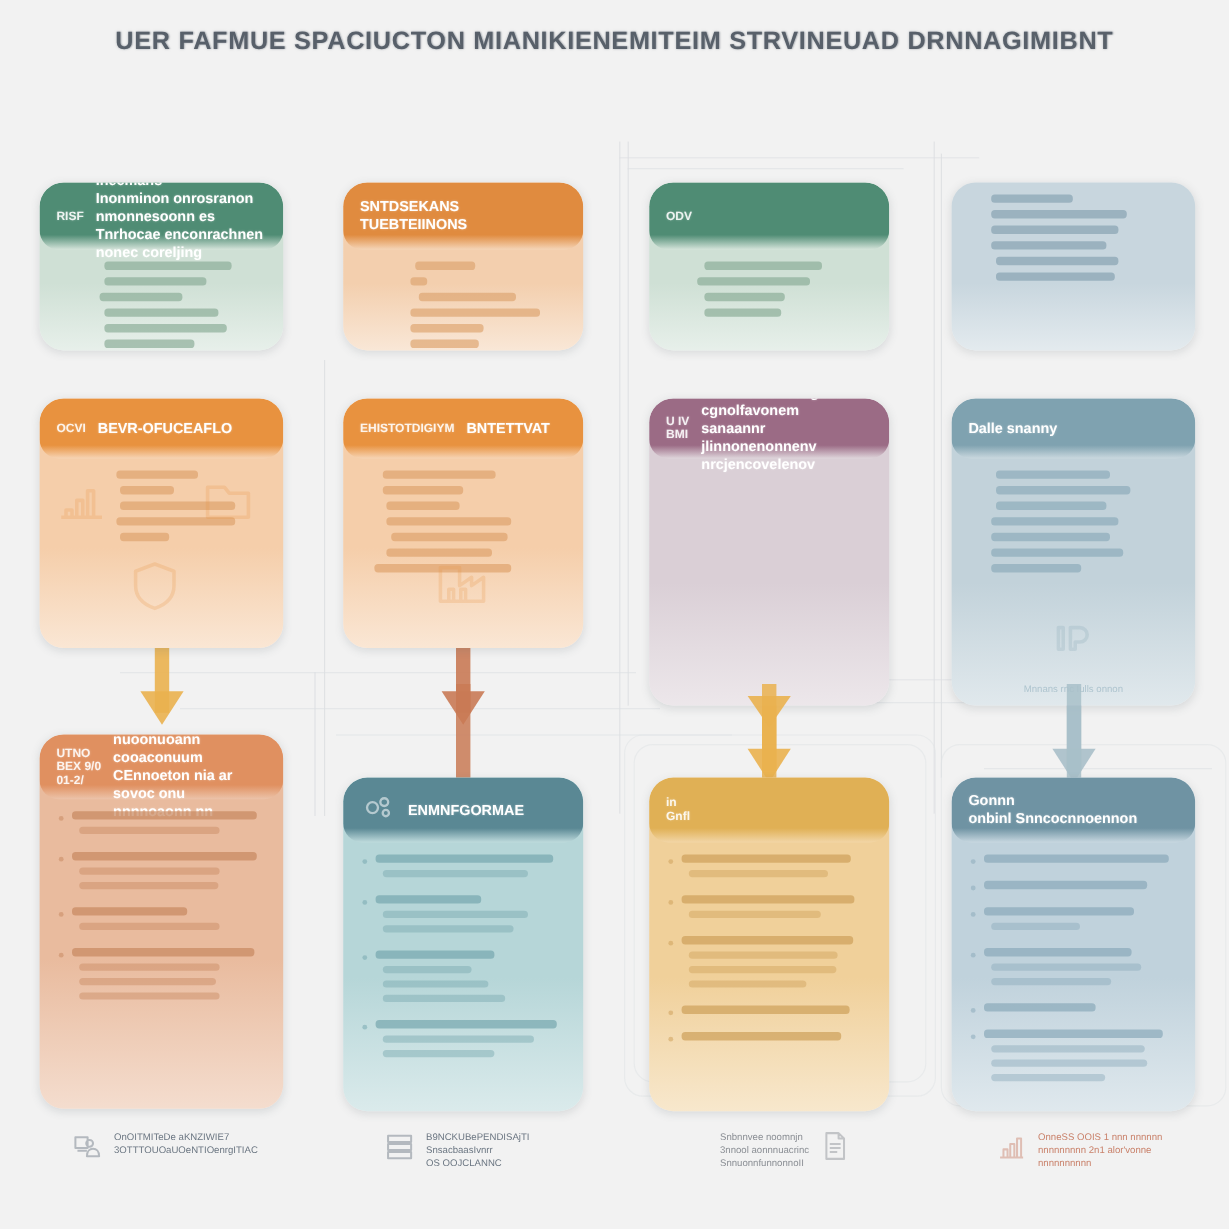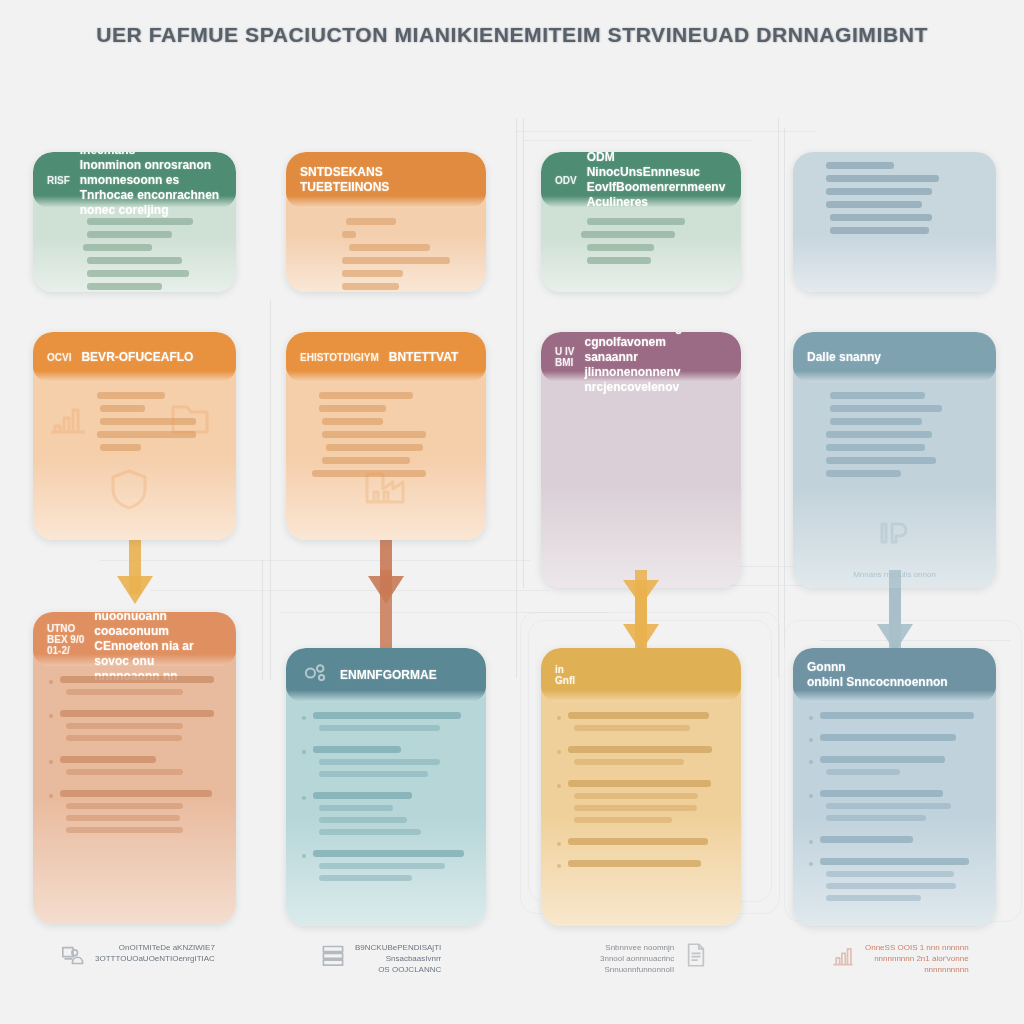--- a/index.html
+++ b/index.html
@@ -78,21 +78,21 @@
   .arrow{position:absolute;pointer-events:none;}
   .stem{position:absolute;}
   .head-tri{
     position:absolute;width:0;height:0;
     border-left:18px solid transparent;border-right:18px solid transparent;
   }
 
   
   .footer{position:absolute;left:0;top:930px;width:1024px;height:90px;}
   .foot-item{position:absolute;display:flex;gap:9px;align-items:flex-start;}
-  .foot-text{font-size:8px;line-height:11px;filter:blur(.45px);white-space:pre-line;text-align:right;}
+  .foot-text{font-size:8px;line-height:11px;filter:blur(.45px);white-space:pre-line;}
 </style>
 </head>
 <body>
 
 <div id="stage">
 
   <div class="bg-layer">
     <div class="vline" style="left:516px;top:118px;height:560px;"></div>
     <div class="vline" style="left:523px;top:118px;height:470px;"></div>
     <div class="vline" style="left:778px;top:118px;height:560px;"></div>
@@ -142,22 +142,20 @@
           <div class="blurline" style="width: 8%; margin-left: 24%; background: rgb(223, 168, 117); opacity: 0.72;"></div>
           <div class="blurline" style="width: 48%; margin-left: 28%; background: rgb(223, 168, 117); opacity: 0.72;"></div>
           <div class="blurline" style="width: 64%; margin-left: 24%; background: rgb(223, 168, 117); opacity: 0.72;"></div>
           <div class="blurline" style="width: 36%; margin-left: 24%; background: rgb(223, 168, 117); opacity: 0.72;"></div>
           <div class="blurline" style="width: 34%; margin-left: 24%; background: rgb(223, 168, 117); opacity: 0.72;"></div>
         </div>
       </div>
       <div class="card" style="left: 541px; top: 152px; width: 200px; height: 140px; background: linear-gradient(rgb(207, 224, 213) 0%, rgb(207, 224, 213) 60%, rgb(255, 255, 255) 140%);">
         <div class="card-head" style="height: 56px; background: linear-gradient(rgb(79, 140, 116) 0%, rgb(79, 140, 116) 78%, rgba(255, 255, 255, 0.12) 100%);">
           <div class="head-badge">ODV</div>
-          <div class="head-title">ODM NinocUnsEnnnesuc
-EovIfBoomenrernmeenv Aculineres</div>
         </div>
         <div class="card-body" style="height: 84px;">
           <div class="blurline" style="width: 58%; margin-left: 18%; background: rgb(143, 176, 155); opacity: 0.72;"></div>
           <div class="blurline" style="width: 56%; margin-left: 14%; background: rgb(143, 176, 155); opacity: 0.72;"></div>
           <div class="blurline" style="width: 40%; margin-left: 18%; background: rgb(143, 176, 155); opacity: 0.72;"></div>
           <div class="blurline" style="width: 38%; margin-left: 18%; background: rgb(143, 176, 155); opacity: 0.72;"></div>
         </div>
       </div>
       <div class="card" style="left: 793px; top: 152px; width: 203px; height: 140px; background: linear-gradient(rgb(200, 214, 222) 0%, rgb(200, 214, 222) 60%, rgb(255, 255, 255) 140%);">
         <div class="card-body" style="height: 84px;">

